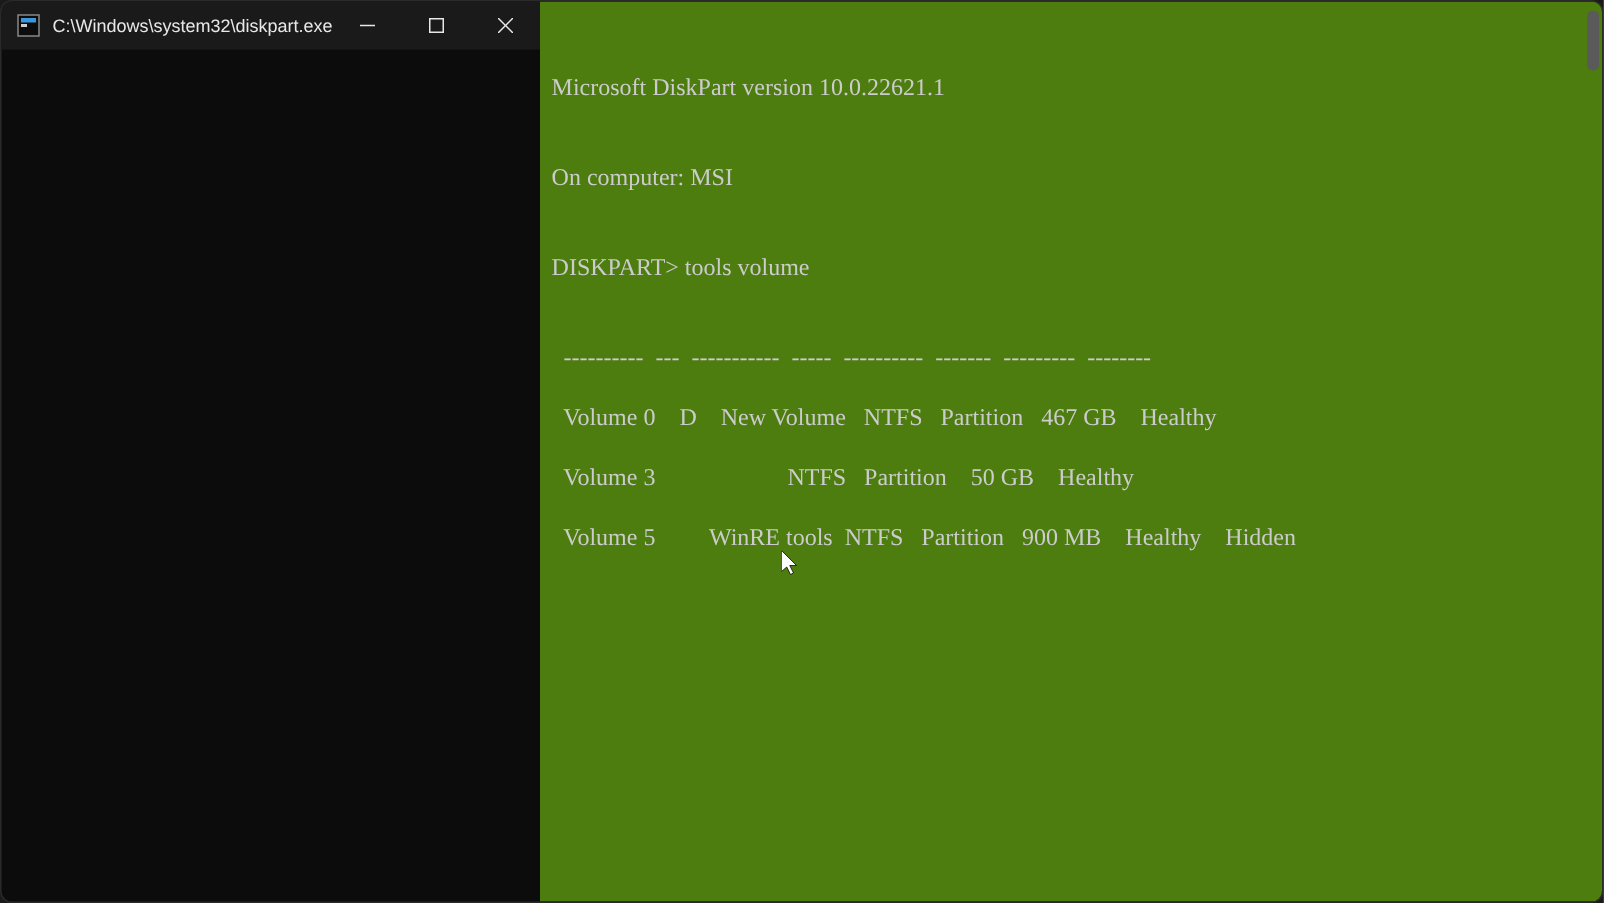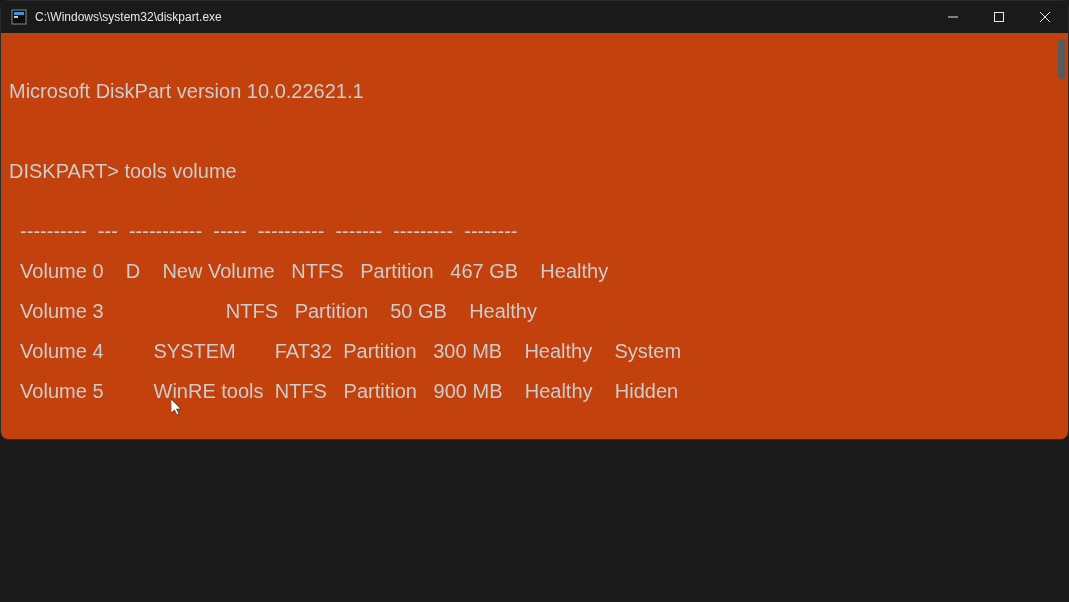--- a/index.html
+++ b/index.html
@@ -5,27 +5,27 @@
     * { margin: 0; padding: 0; box-sizing: border-box; }
     body {
       background: #1a1a1a;
       width: 1069px;
       height: 602px;
       overflow: hidden;
       font-family: 'Segoe UI', Tahoma, sans-serif;
     }
     .window {
       width: 1069px;
-      height: 440px;
+      height: 602px;
       background: #0c0c0c;
       border: 1px solid #2a2a2a;
       border-radius: 8px;
       overflow: hidden;
       display: flex;
-      flex-direction: column;
+      flex-direction: row;
     }
     .titlebar {
       height: 32px;
       background: #1a1a1a;
       display: flex;
       align-items: center;
       padding-left: 10px;
       color: #e8e8e8;
       font-size: 12px;
       flex-shrink: 0;
@@ -47,24 +47,24 @@
       width: 46px;
       height: 100%;
       display: flex;
       align-items: center;
       justify-content: center;
       color: #e8e8e8;
       cursor: pointer;
     }
     .terminal {
       flex: 1;
-      background: #c2410c;
+      background: #4d7c0f;
       color: #cccccc;
-      font-family: Liberation Sans, sans-serif;
-      font-size: 20px;
+      font-family: Liberation Serif, serif;
+      font-size: 16px;
       line-height: 20px;
       padding: 8px 0 8px 8px;
       white-space: pre;
       overflow: hidden;
       position: relative;
     }
     .scrollbar {
       position: absolute;
       right: 2px;
       top: 6px;
@@ -112,27 +112,27 @@
             <line x1="10" y1="0" x2="0" y2="10" stroke="#e8e8e8" stroke-width="1"></line>
           </svg>
       </div>
     </div>
   </div>
 
   <div class="terminal">
 <span class="line"></span>
 <span class="line">Microsoft DiskPart version 10.0.22621.1</span>
 <span class="line"></span>
+<span class="line">On computer: MSI</span>
 <span class="line"></span>
 <span class="line"><span class="prompt">DISKPART&gt;</span><span> tools volume</span></span>
 <span class="line"></span>
 <span class="line">  ----------  ---  -----------  -----  ----------  -------  ---------  --------</span>
 <span class="line vol-row">  Volume 0    D    New Volume   NTFS   Partition   467 GB    Healthy    </span>
 <span class="line vol-row">  Volume 3                      NTFS   Partition    50 GB    Healthy    </span>
-<span class="line vol-row">  Volume 4         SYSTEM       FAT32  Partition   300 MB    Healthy    System</span>
 <span class="line vol-row">  Volume 5         WinRE tools  NTFS   Partition   900 MB    Healthy    Hidden</span>
 
 <span class="line"></span>
 
 <span class="line"></span>
 
 <span class="line"></span>
 
 <span class="line"></span>
 

